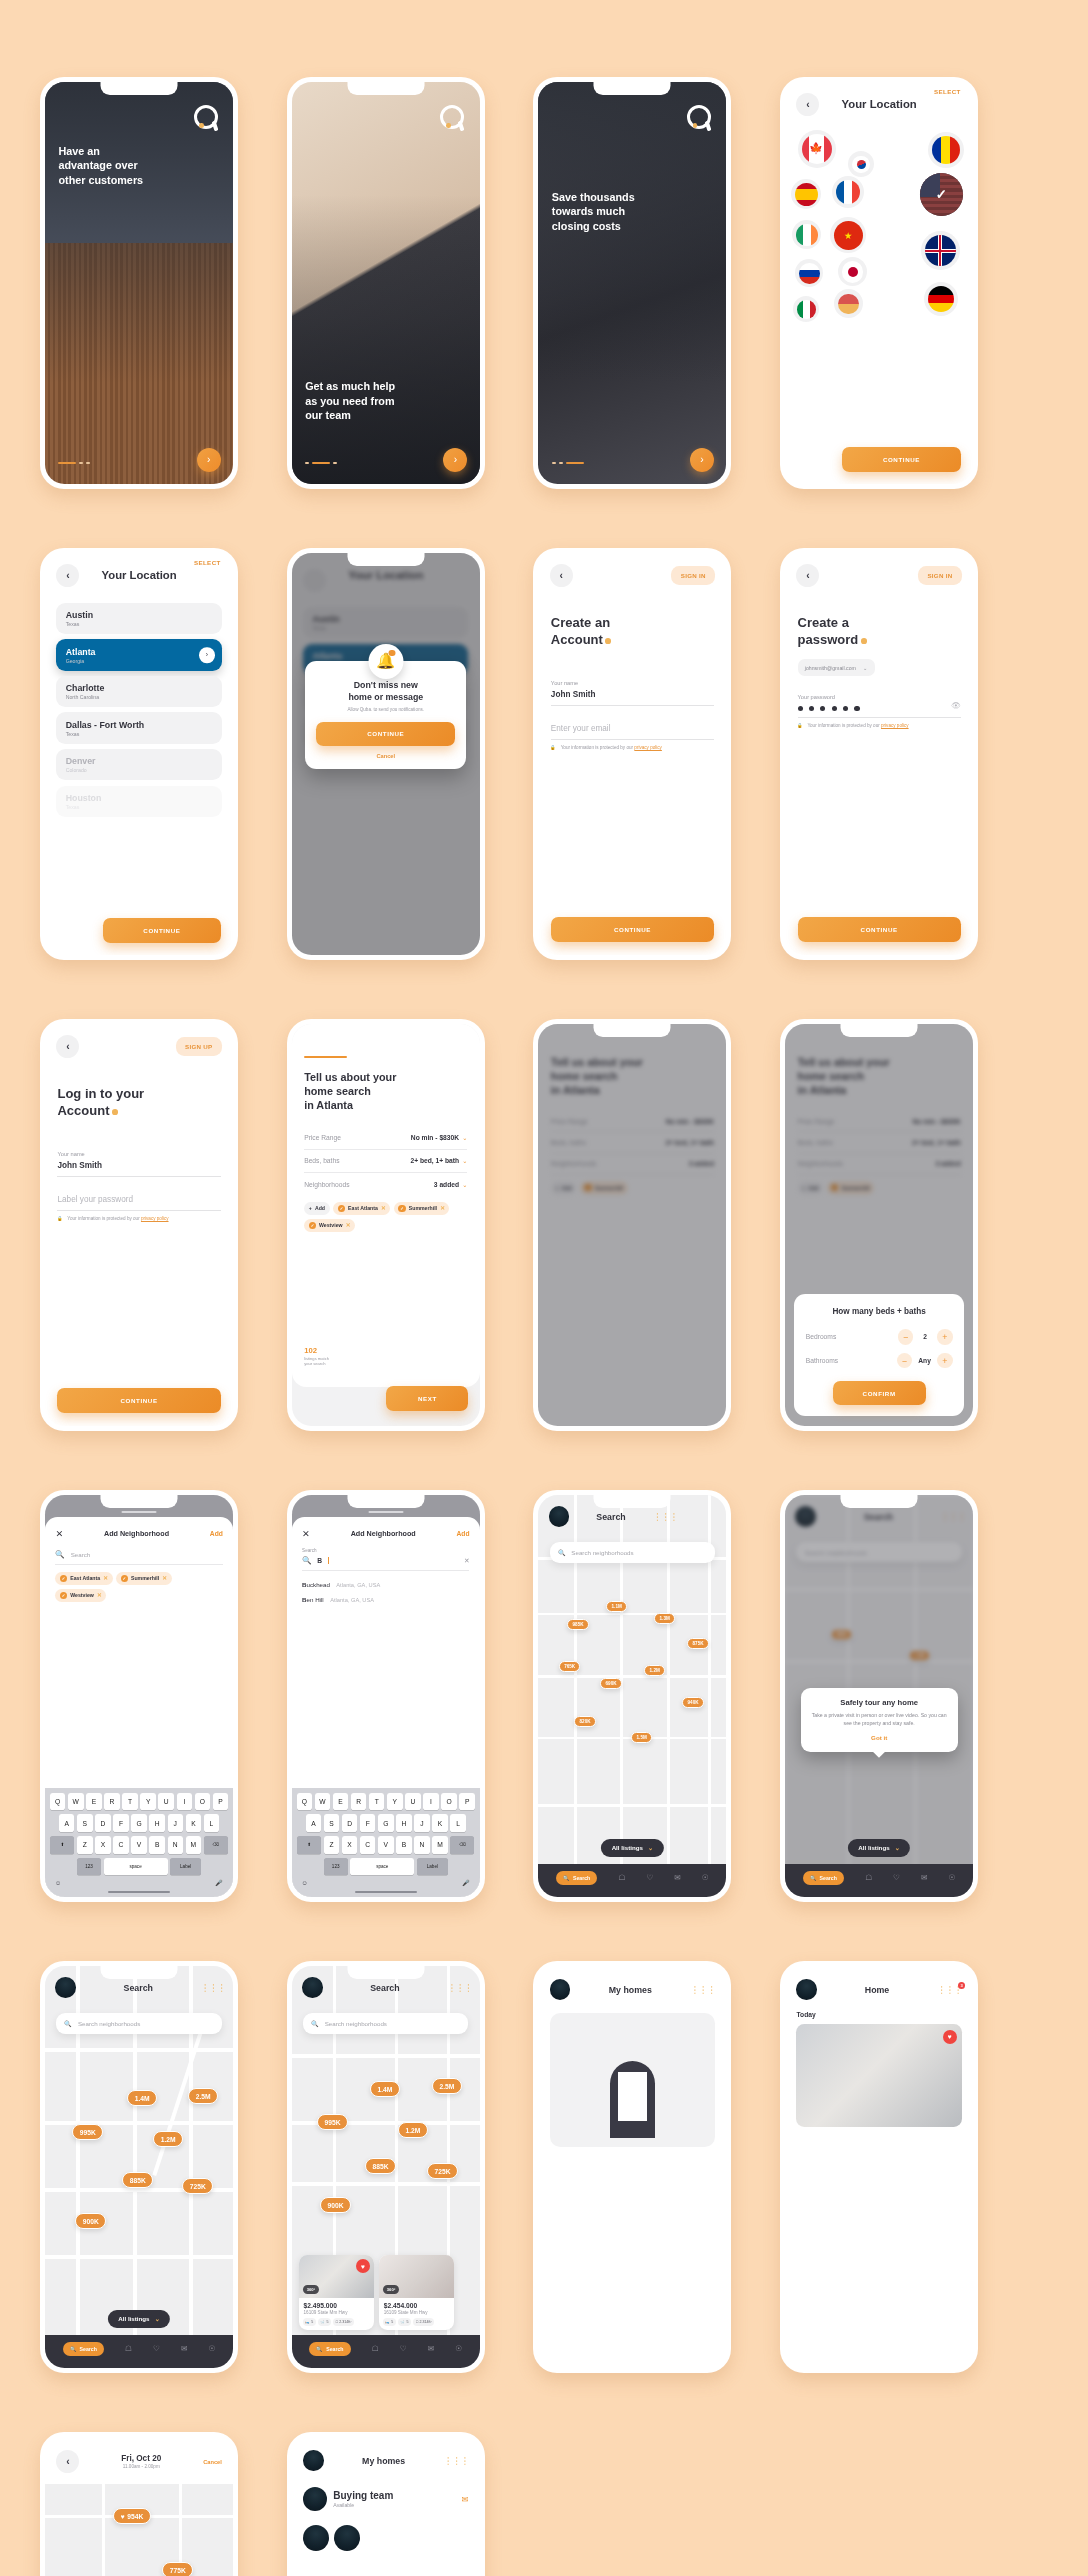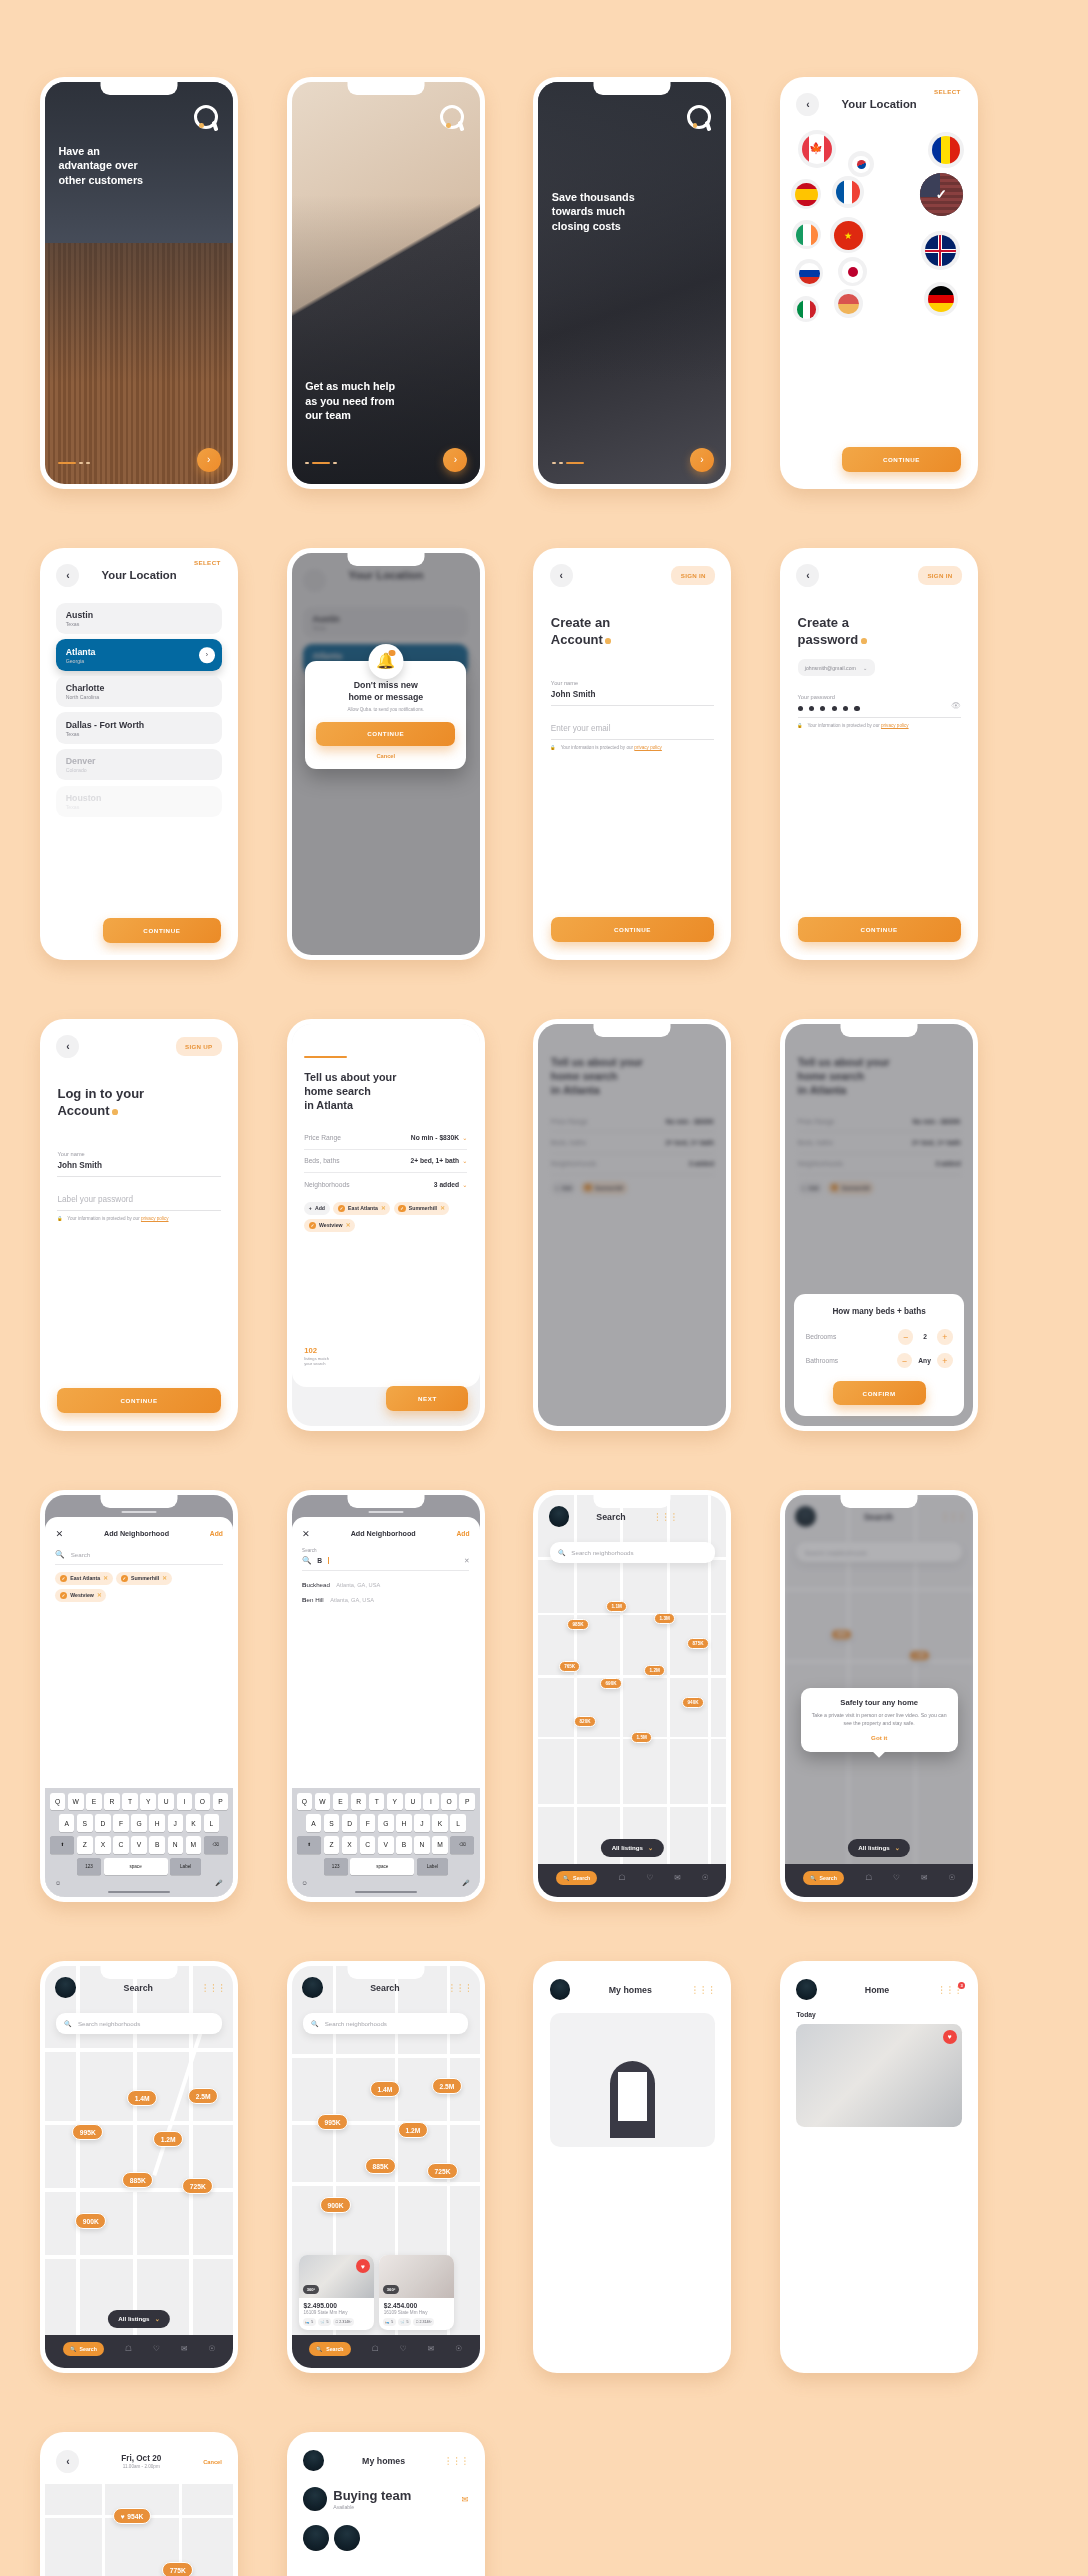--- a/index.html
+++ b/index.html
@@ -1086,21 +1086,21 @@
     <div class="screen">
       <div class="notch"></div>
       <div style="display:flex;align-items:center;padding:13.4px 11.3px 0;">
         <div class="avatar ph-avatar"></div>
         <div style="flex:1;text-align:center;font-size:8.8px;font-weight:bold;color:#33333C;">My homes</div>
         <div class="sliders">⋮⋮⋮</div>
       </div>
       <div style="display:flex;align-items:center;gap:6.2px;padding:16.5px 11.3px 0;">
         <div class="avatar ph-avatar" style="width:24px;height:24px;"></div>
         <div style="flex:1;">
-          <div style="font-size:13px;font-weight:bold;color:#33333C;">Buying team</div>
+          <div style="font-size:10px;font-weight:bold;color:#33333C;">Buying team</div>
           <div style="font-size:5.2px;color:#9A9AA2;margin-top:1px;">Available</div>
         </div>
         <div style="color:#EE9533;font-size:8.2px;">✉</div>
       </div>
       <div style="display:flex;gap:5.2px;padding:13.4px 11.3px 0;">
         <div class="avatar ph-avatar" style="width:26px;height:26px;"></div>
         <div class="avatar ph-avatar" style="width:26px;height:26px;"></div>
       </div>
     </div>
   </div>

